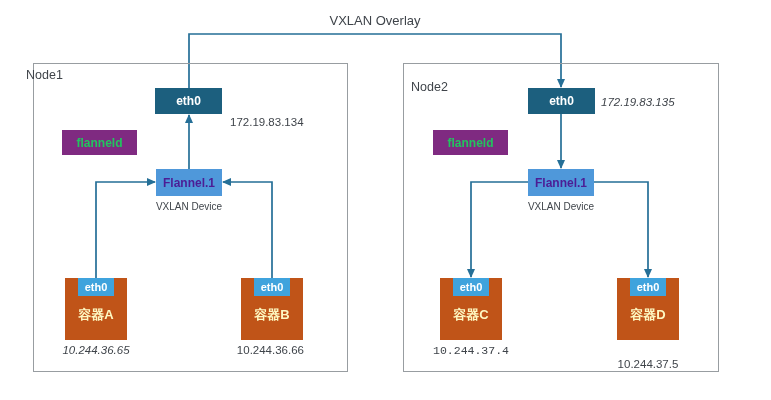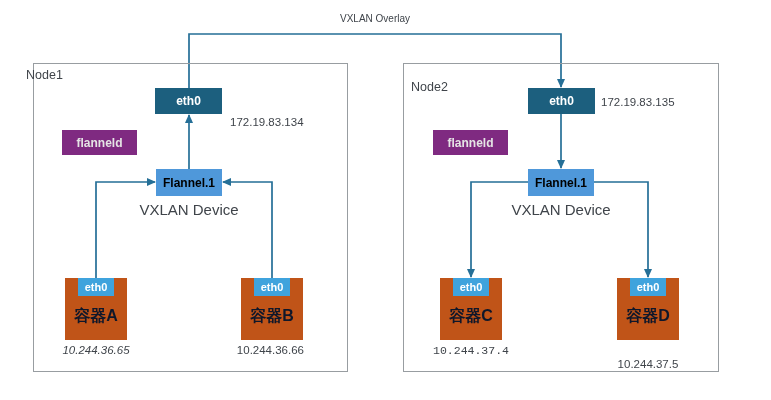--- a/index.html
+++ b/index.html
@@ -2,38 +2,38 @@
 <html style="--eth0-host: #1c5f7e; --flanneld: #7f2a81; --flannel1: #4f98da; --container: #c05418; --container-eth: #3fa3dd; --edge: #256f97; --node-border: #989da1; --text: #3f444a;"><head>
 <meta charset="utf-8">
 <style>
   html,body{margin:0;padding:0;background:#ffffff;}
   body{font-family:"Liberation Sans","DejaVu Sans",sans-serif;color:var(--text,#3f444a);}
   .canvas{position:relative;width:771px;height:400px;background:#ffffff;overflow:hidden;}
   .abs{position:absolute;}
   .edges{position:absolute;left:0;top:0;width:771px;height:400px;pointer-events:none;}
   .edge{stroke:var(--edge,#1e6c92);stroke-width:1.7;fill:none;}
   .arrowhead{fill:var(--edge,#1e6c92);}
-  .overlay-label{left:303px;top:13px;width:144px;text-align:center;font-size:10px;}
+  .overlay-label{left:303px;top:13px;width:144px;text-align:center;font-size:13px;}
   .node-box{border:1px solid var(--node-border,#989da1);background:transparent;}
   .node1-box{left:33px;top:63px;width:313px;height:307px;}
   .node2-box{left:403px;top:63px;width:314px;height:307px;}
   .node-label{font-size:12.5px;}
   .hosteth{width:67px;height:26px;background:var(--eth0-host,#1c5f7e);color:#fff;
     font-weight:bold;font-size:12px;display:flex;align-items:center;justify-content:center;}
   .hostip{height:26px;line-height:26px;font-size:11.5px;}
-  .flanneld{width:75px;height:25px;background:var(--flanneld,#7f2a81);color:#e5e5e5;
+  .flanneld{width:75px;height:25px;background:var(--flanneld,#7f2a81);color:#22c55e;
     font-weight:bold;font-size:12px;display:flex;align-items:center;justify-content:center;}
-  .flannel1{width:66px;height:27px;background:var(--flannel1,#4f98da);color:#000000;
+  .flannel1{width:66px;height:27px;background:var(--flannel1,#4f98da);color:#4c1d95;
     font-weight:bold;font-size:12px;display:flex;align-items:center;justify-content:center;}
-  .caption{width:100px;text-align:center;font-size:15px;}
+  .caption{width:100px;text-align:center;font-size:10px;}
   .container-box{width:62px;height:62px;background:var(--container,#c05418);
     display:flex;flex-direction:column;align-items:center;}
   .ctab{width:36px;height:18px;background:var(--container-eth,#3fa3dd);color:#fff;
     font-weight:bold;font-size:11px;display:flex;align-items:center;justify-content:center;}
-  .cname{color:#0f172a;font-weight:bold;font-size:16px;margin-top:10px;}
+  .cname{color:#fef9c3;font-weight:bold;font-size:13px;margin-top:10px;}
   .cip{width:90px;text-align:center;font-size:11.5px;top:344px;}
 </style>
 </head>
 <body>
 
 <div class="canvas">
 
   <svg class="edges" viewBox="0 0 771 400">
     <defs>
       <marker id="arr" markerUnits="userSpaceOnUse" markerWidth="9" markerHeight="8" refX="8" refY="4" orient="auto">
@@ -71,21 +71,21 @@
   <div class="abs container-box" style="left:241px;top:278px;">
     <div class="ctab">eth0</div>
     <div class="cname">容器B</div>
   </div>
   <div class="abs cip" style="left:214px;text-align:right;">10.244.36.66</div>
 
   <div class="abs node-box node2-box"></div>
   <div class="abs node-label" style="left:411px;top:80px;">Node2</div>
 
   <div class="abs hosteth" style="left:528px;top:88px;">eth0</div>
-  <div class="abs hostip" style="left:601px;top:89px;">172.19.83.135</div>
+  <div class="abs hostip" style="left:601px;top:89px;font-style:italic;">172.19.83.135</div>
 
   <div class="abs flanneld" style="left:433px;top:130px;">flanneld</div>
 
   <div class="abs flannel1" style="left:528px;top:169px;">Flannel.1</div>
   <div class="abs caption" style="left:511px;top:201px;">VXLAN Device</div>
 
   <div class="abs container-box" style="left:440px;top:278px;">
     <div class="ctab">eth0</div>
     <div class="cname">容器C</div>
   </div>

